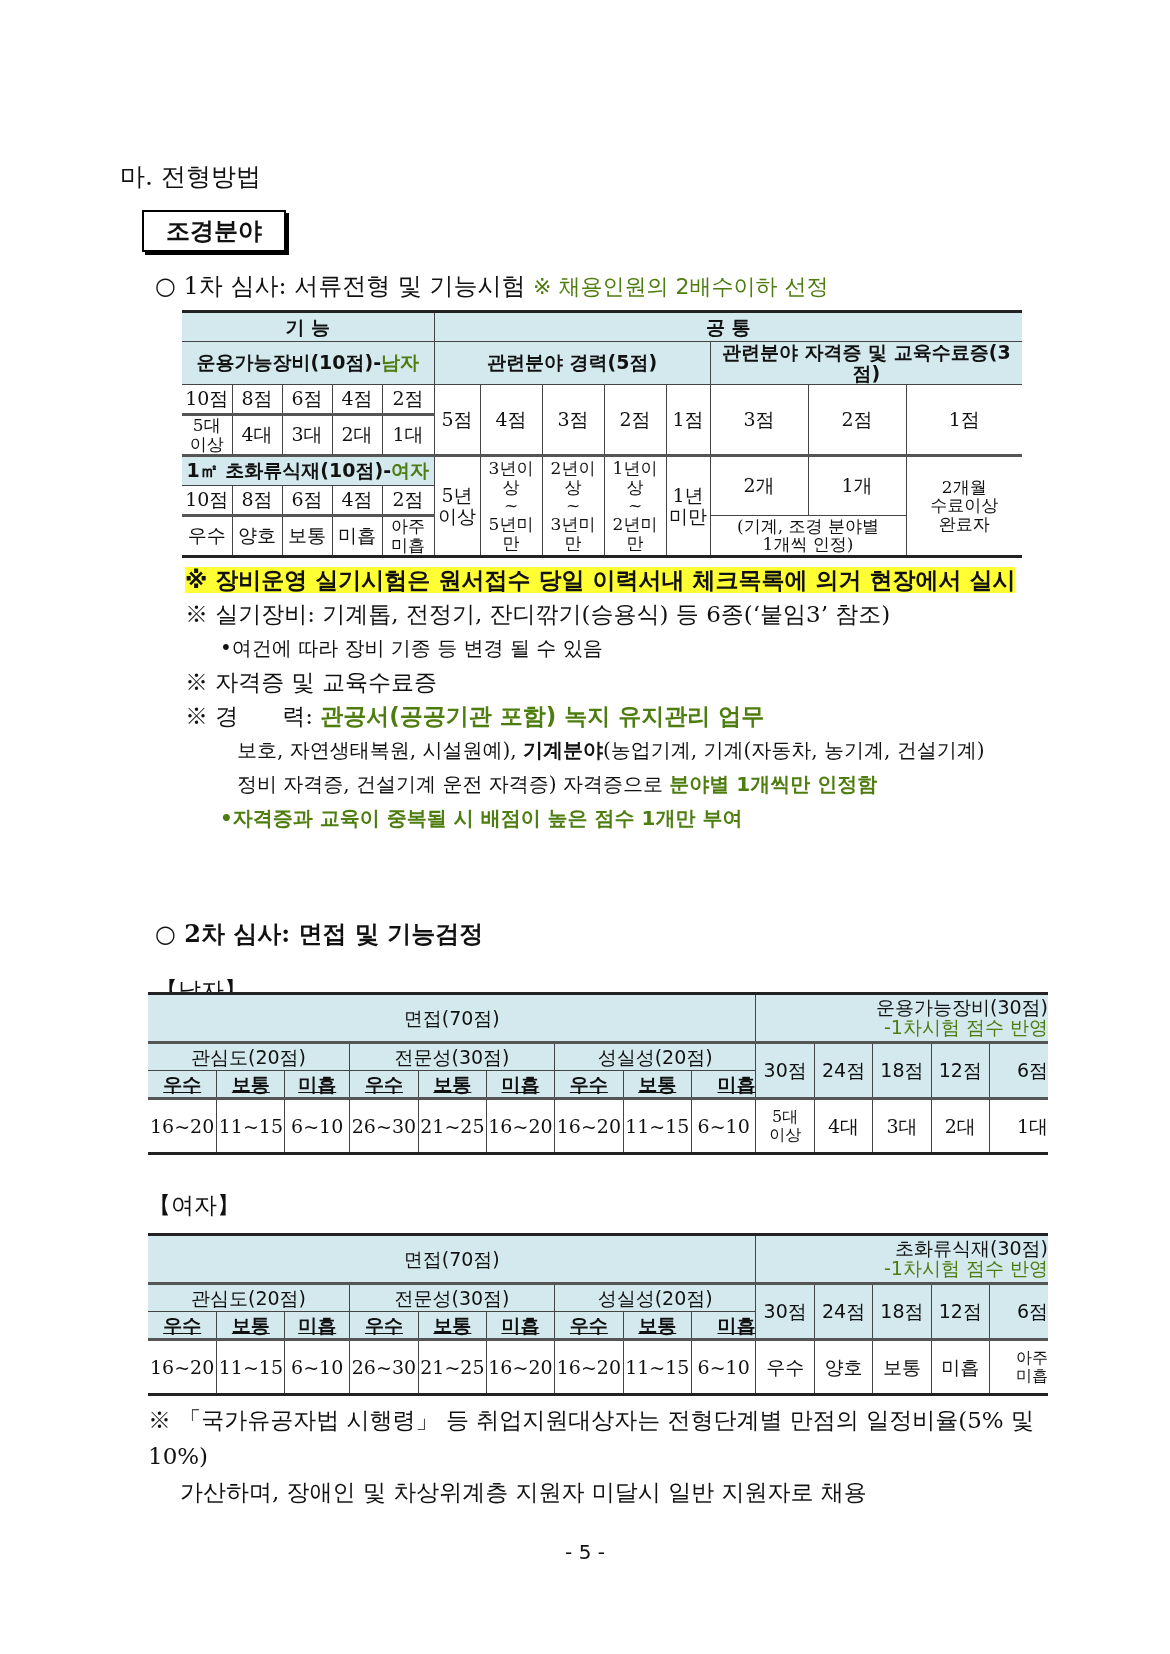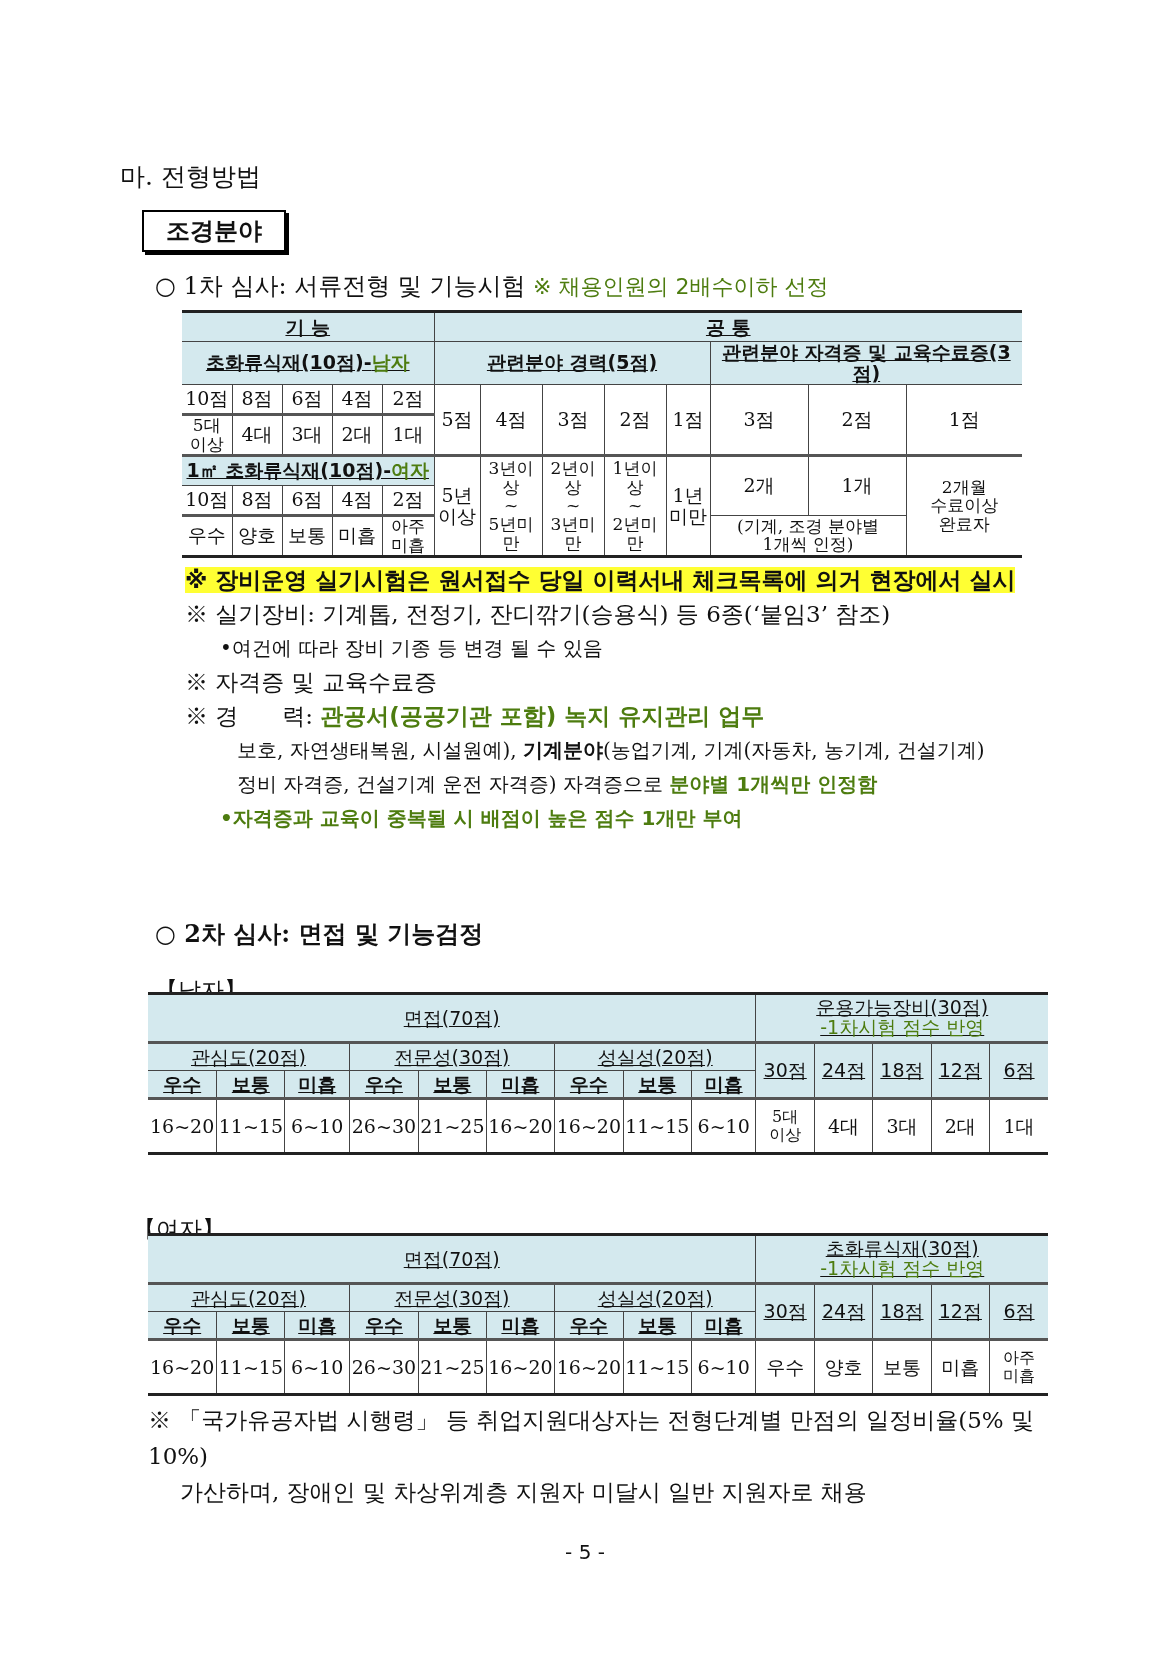--- a/index.html
+++ b/index.html
@@ -13,45 +13,45 @@
   #section-title { left:120px; top:160px; font-size:25px; }
   #field-box { left:142px; top:210px; width:140px; height:38px; border:2px solid #000;
                box-shadow:3px 3px 0 #000; font-size:24px; font-weight:bold;
                display:flex; align-items:center; justify-content:center; background:#fff; }
 
   #round1-line { left:155px; top:270px; font-size:24px; }
   #round1-line .note { font-size:22px; }
 
   table { border-collapse:collapse; }
   td { border:1px solid #444; text-align:center; vertical-align:middle; padding:0; line-height:1.1; }
-  .hdr { background:#d4e9ee; font-family:"DejaVu Sans","Liberation Sans",sans-serif; font-weight:bold;text-decoration:underline; }
+  .hdr { background:#d4e9ee; font-family:"DejaVu Sans","Liberation Sans",sans-serif; font-weight:bold; }
 
   #t1 { left:182px; top:310px; width:840px; font-size:19px; border-top:3px solid #222; border-bottom:3px solid #222; }
   #t1 td { height:28px; }
   #t1 td.lg { height:38px; }
   #t1 .thick-top td { border-top:3px solid #555; }
   #t1 tr td:first-child { border-left:none; }
   #t1 tr td:last-child { border-right:none; }
 
   .notes { left:185px; width:880px; font-size:23px; line-height:34px; }
   .hl { background:#ffff33; font-weight:bold; }
   .sub { font-size:20px; padding-left:35px; }
   .sub2 { font-size:20px; padding-left:52px; }
 
   #round2-line { left:155px; top:918px; font-size:24px;font-weight:bold; }
   #male-label { left:155px; top:955px; font-size:23px;margin-top:20px; }
-  #female-label { left:133px; top:1190px; font-size:23px;margin-top:24px; }
+  #female-label { left:148px; top:1190px; font-size:23px; }
 
   .t2 { left:148px; width:900px; font-size:19px; border-top:3px solid #222; border-bottom:3px solid #222; }
   .t2 td { height:26px; }
   .t2 td.big { height:46px; }
   .t2 td.data { height:52px; font-family:"DejaVu Serif","Liberation Serif",serif; font-weight:normal; }
   .t2 .thick-top td { border-top:3px solid #555; }
   .t2 tr td:first-child { border-left:none; }
-  .t2 tr td:last-child { border-right:none; }
+  .t2 tr td:last-child { border-right:none;text-align:right; }
   .t2 .small { font-size:16px; }
   .ul { text-decoration:underline; }
 
   #footer-note { left:148px; top:1402px; width:920px; font-size:23px; line-height:36px; }
   #page-num { left:0; width:1170px; top:1540px; text-align:center; font-size:20px; font-family:"DejaVu Sans","Liberation Sans",sans-serif; }
 </style>
 </head>
 <body>
 
 <div class="abs" id="section-title">마. 전형방법</div>
@@ -77,21 +77,21 @@
     <col style="width:98px">
       <col style="width:98px">
       <col style="width:116px">
   </colgroup>
   <tbody>
       <tr>
     <td colspan="5" class="hdr">기 능</td>
     <td colspan="8" class="hdr">공 통</td>
   </tr>
   <tr>
-    <td colspan="5" class="hdr"><span>초화류식재(10점)-</span><span class="blue">남자</span></td>
+    <td colspan="5" class="hdr"><span>운용가능장비(10점)-</span><span class="blue">남자</span></td>
     <td colspan="5" class="hdr">관련분야 경력(5점)</td>
     <td colspan="3" class="hdr">관련분야 자격증 및 교육수료증(3점)</td>
   </tr>
   <tr>
     <td>10점</td>
     <td>8점</td>
     <td>6점</td>
     <td>4점</td>
     <td>2점</td>
     <td rowspan="2">5점</td>

